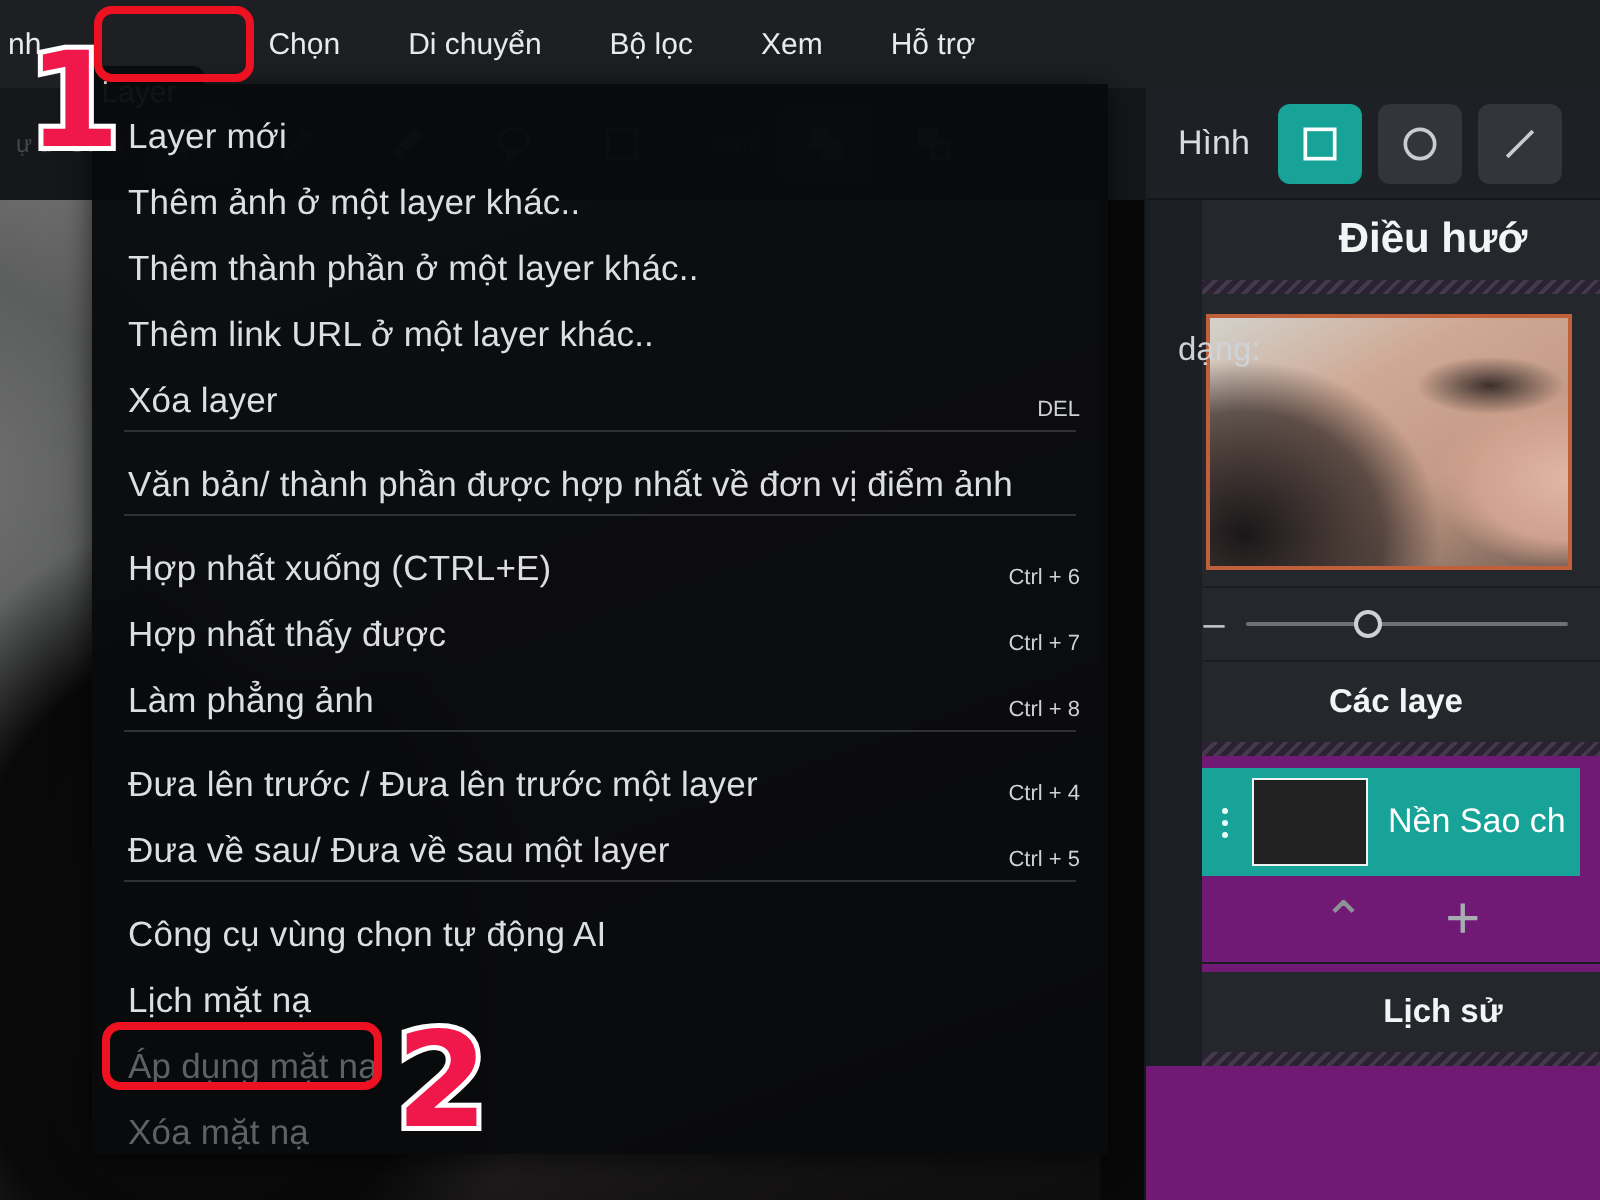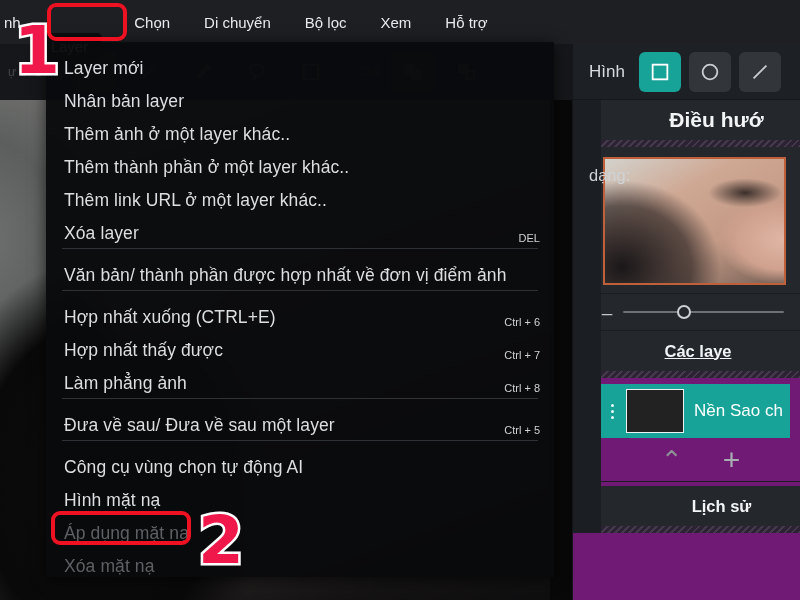--- a/index.html
+++ b/index.html
@@ -403,23 +403,20 @@
       <div class="menubar-item" style="margin-left: 30px;">Bộ lọc</div>
       <div class="menubar-item" style="margin-left: 30px;">Xem</div>
       <div class="menubar-item" style="margin-left: 30px;">Hỗ trợ</div>
     </div>
 
   <div class="dropdown" id="dropdown">
       <div class="menu-row">
         <span class="mi-label">Layer mới</span>
       </div>
       <div class="menu-row">
-        <span class="mi-label">Nhân bản layer</span>
-      </div>
-      <div class="menu-row">
         <span class="mi-label">Thêm ảnh ở một layer khác..</span>
       </div>
       <div class="menu-row">
         <span class="mi-label">Thêm thành phần ở một layer khác..</span>
       </div>
       <div class="menu-row">
         <span class="mi-label">Thêm link URL ở một layer khác..</span>
       </div>
       <div class="menu-row">
         <span class="mi-label">Xóa layer</span>
@@ -437,29 +434,33 @@
       <div class="menu-row">
         <span class="mi-label">Hợp nhất thấy được</span>
         <span class="mi-accel">Ctrl + 7</span>
       </div>
       <div class="menu-row">
         <span class="mi-label">Làm phẳng ảnh</span>
         <span class="mi-accel">Ctrl + 8</span>
       </div>
       <div class="menu-sep"></div>
       <div class="menu-row">
+        <span class="mi-label">Đưa lên trước / Đưa lên trước một layer</span>
+        <span class="mi-accel">Ctrl + 4</span>
+      </div>
+      <div class="menu-row">
         <span class="mi-label">Đưa về sau/ Đưa về sau một layer</span>
         <span class="mi-accel">Ctrl + 5</span>
       </div>
       <div class="menu-sep"></div>
       <div class="menu-row">
         <span class="mi-label">Công cụ vùng chọn tự động AI</span>
       </div>
       <div class="menu-row">
-        <span class="mi-label">Hình mặt nạ</span>
+        <span class="mi-label">Lịch mặt nạ</span>
       </div>
       <div class="menu-row disabled">
         <span class="mi-label">Áp dụng mặt nạ</span>
       </div>
       <div class="menu-row disabled">
         <span class="mi-label">Xóa mặt nạ</span>
       </div>
     </div>
 
   <div class="annot-box" id="annot-box-1"></div>
@@ -502,21 +503,21 @@
         </div>
       </div>
 
       <div class="zoom-row">
         <span class="zoom-minus">–</span>
         <div class="zoom-track">
           <div class="zoom-knob" style="left: 38%;"></div>
         </div>
       </div>
 
-      <div class="panel-head small" style="padding-left:23px;text-decoration:underline;">Các laye</div>
+      <div class="panel-head small" style="padding-left:23px;">Các laye</div>
       <div class="grip" style="margin-left:28px;"></div>
 
       <div class="layer-row">
         <span class="dots">
             <i></i>
             <i></i>
             <i></i>
           </span>
         <span class="layer-thumb">
             <span class="lp"></span>

